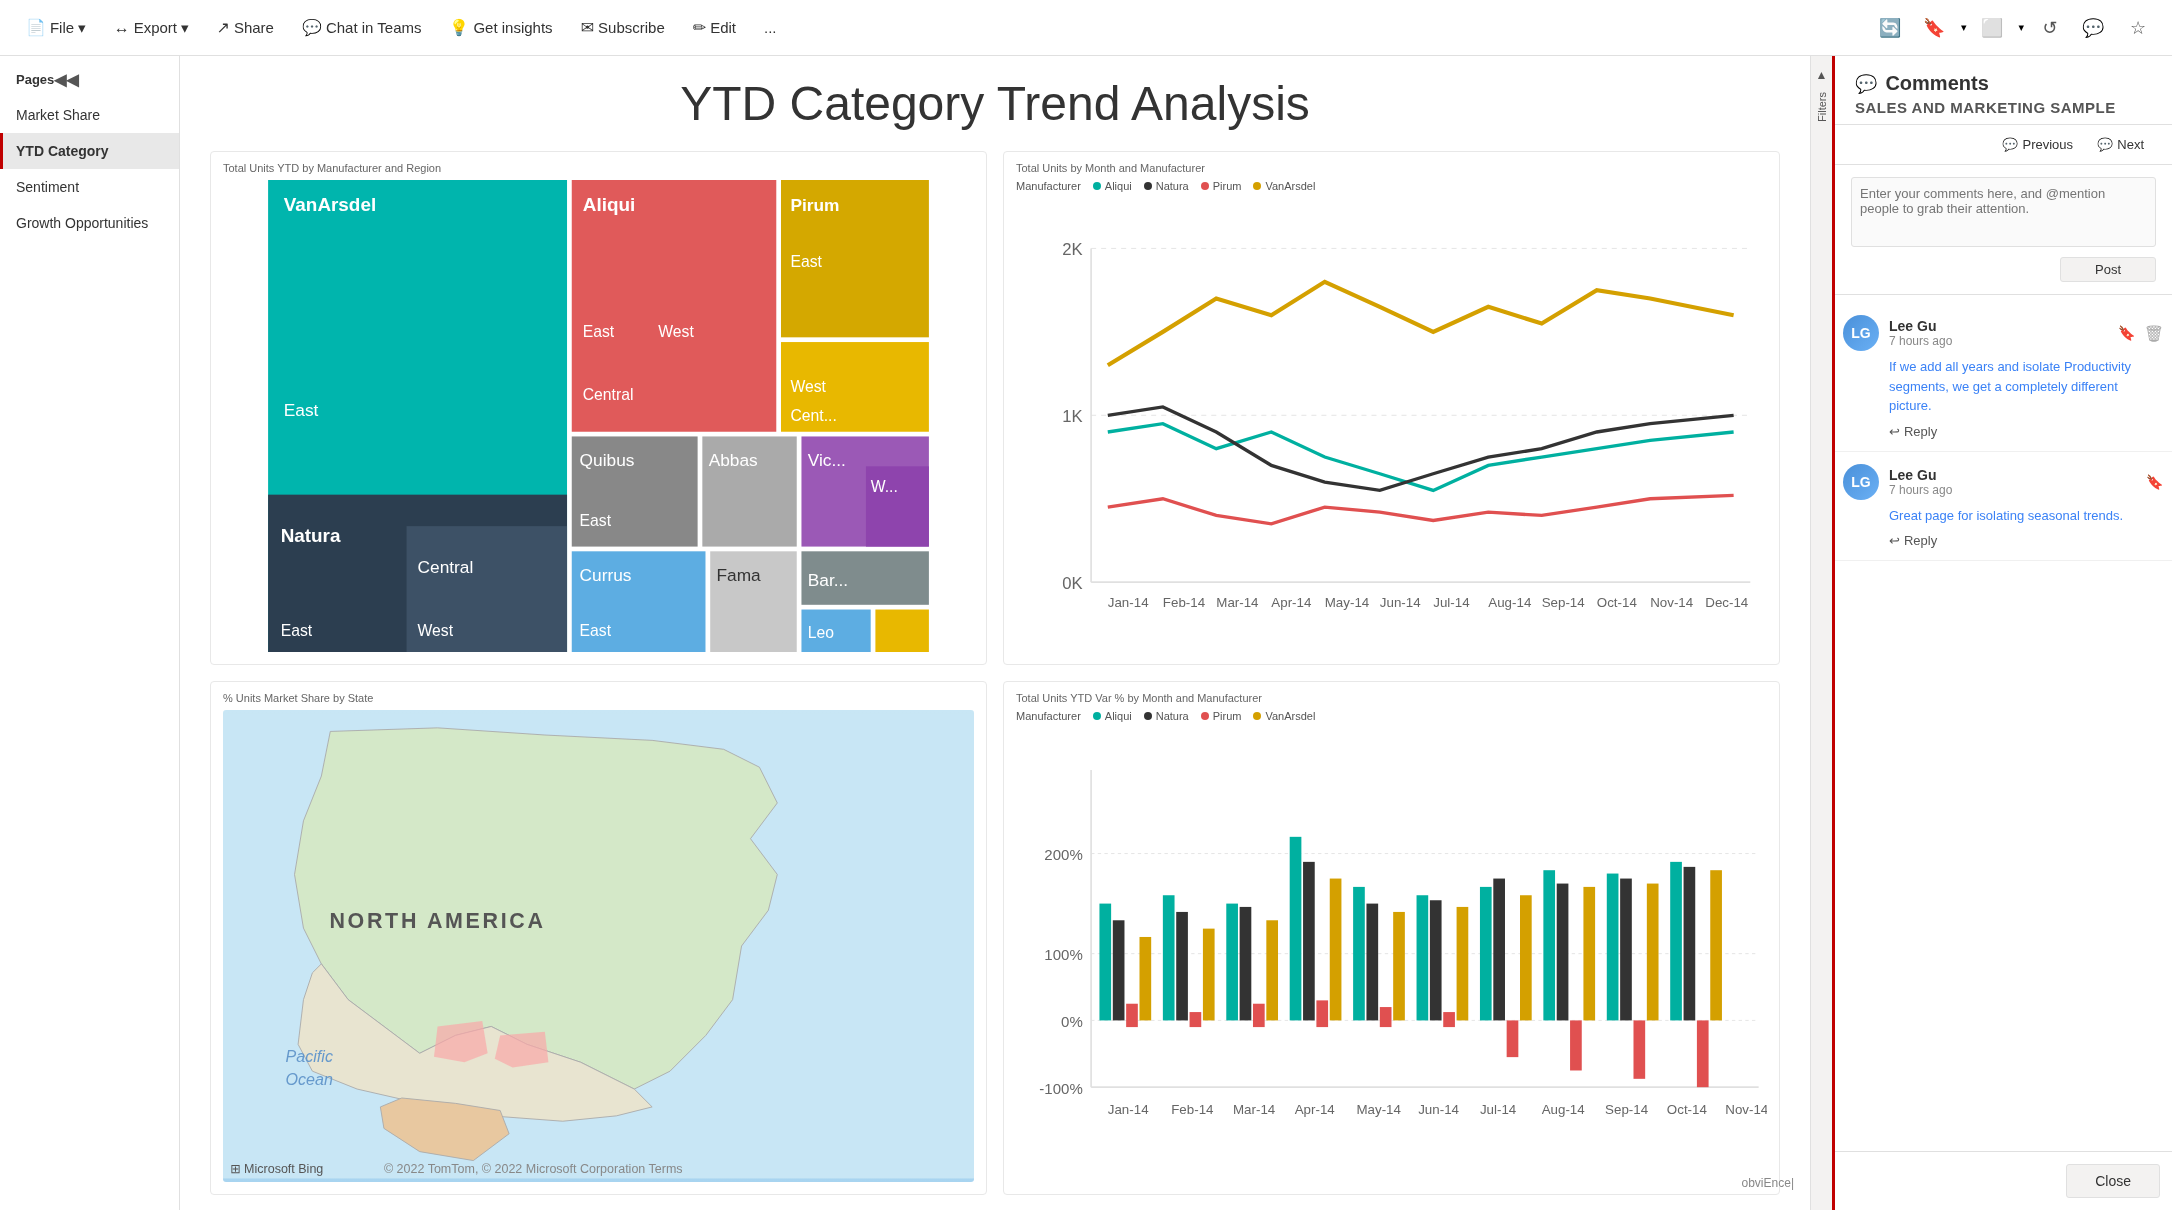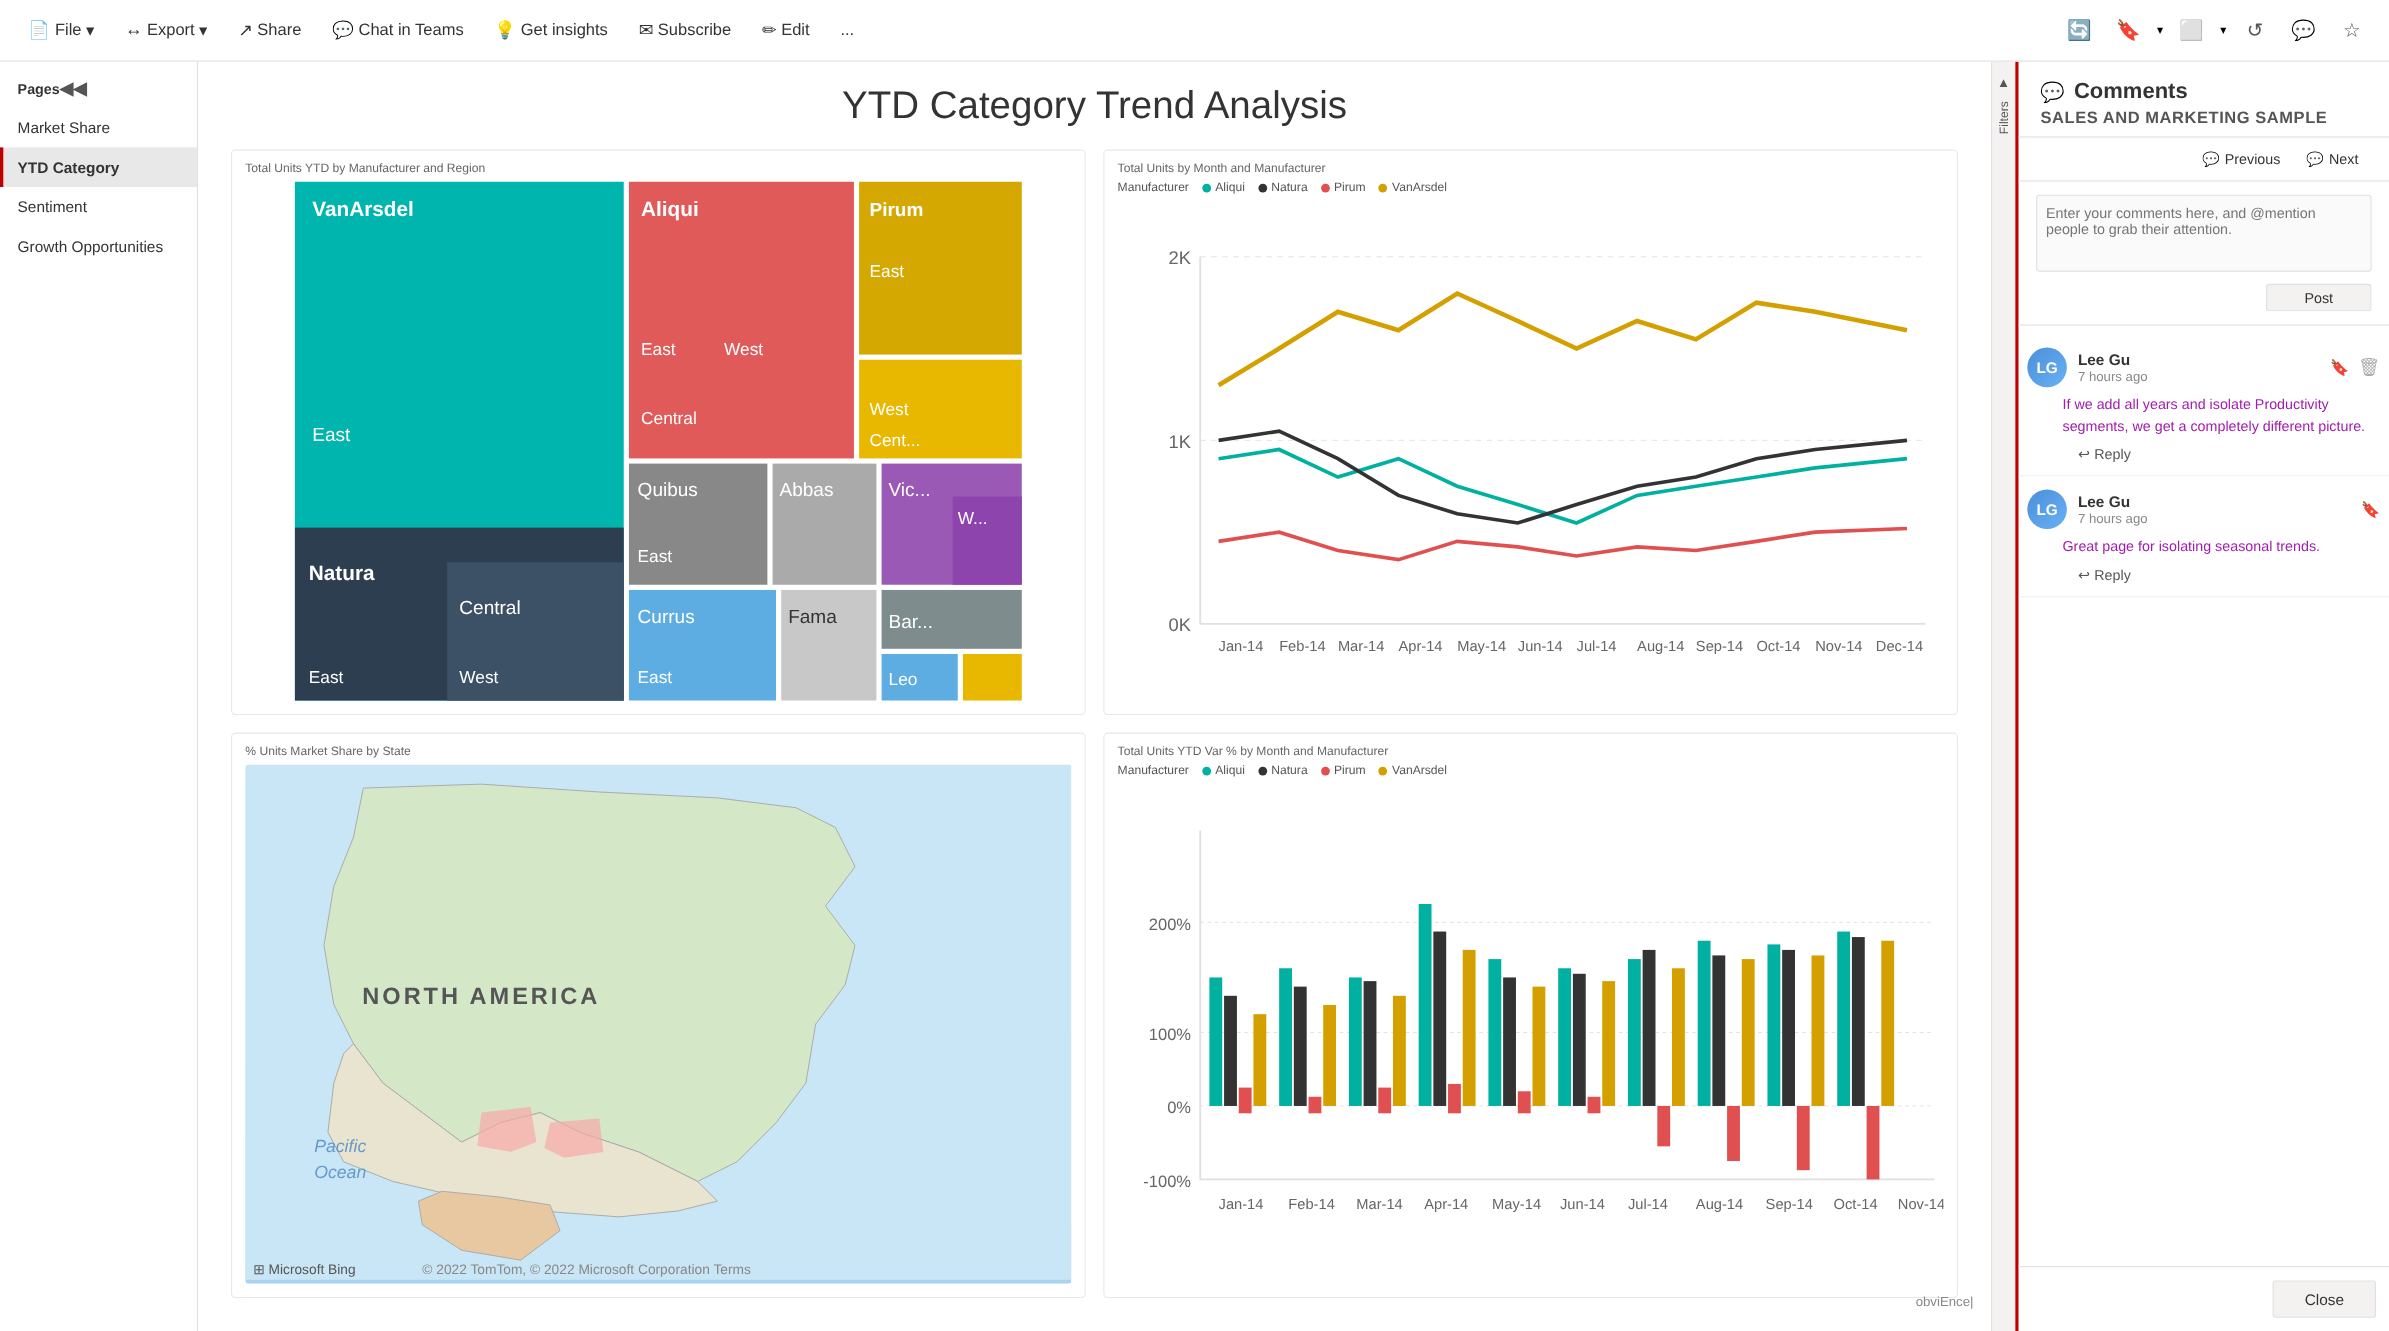--- a/index.html
+++ b/index.html
@@ -76,21 +76,21 @@
     
     .main-canvas {
       flex: 1;
       background: #fff;
       overflow: hidden;
       position: relative;
       padding: 20px 30px 20px 30px;
     }
     .page-title {
       text-align: center;
-      font-size: 35px;
+      font-size: 48px;
       font-weight: 300;
       color: #333;
       margin-bottom: 20px;
     }
 
     
     .charts-grid {
       display: grid;
       grid-template-columns: 1fr 1fr;
       grid-template-rows: 1fr 1fr;
@@ -226,21 +226,21 @@
     .comment-avatar {
       width: 36px; height: 36px; border-radius: 50%;
       background: linear-gradient(135deg, #4a90d9, #6ab0f5);
       display: flex; align-items: center; justify-content: center;
       font-size: 14px; font-weight: 600; color: #fff; flex-shrink: 0;
     }
     .comment-author { font-size: 14px; font-weight: 600; color: #333; }
     .comment-time { font-size: 12px; color: #888; }
     .comment-delete { font-size: 16px; color: #aaa; cursor: pointer; }
     .comment-bookmark { font-size: 14px; color: #aaa; cursor: pointer; margin-left: 24px; display: flex; align-items: center; gap: 4px; }
-    .comment-text { font-size: 13px; color: #a21caf; line-height: 1.5; margin-left: 32px; }
+    .comment-text { font-size: 13px; color: #3b82f6; line-height: 1.5; margin-left: 46px; }
     .comment-reply {
       margin-left: 46px; margin-top: 8px;
       display: flex; align-items: center; gap: 4px;
       font-size: 13px; color: #555; cursor: pointer;
     }
 
     
     .comments-footer {
       padding: 12px 12px;
       border-top: 1px solid #e0e0e0;

